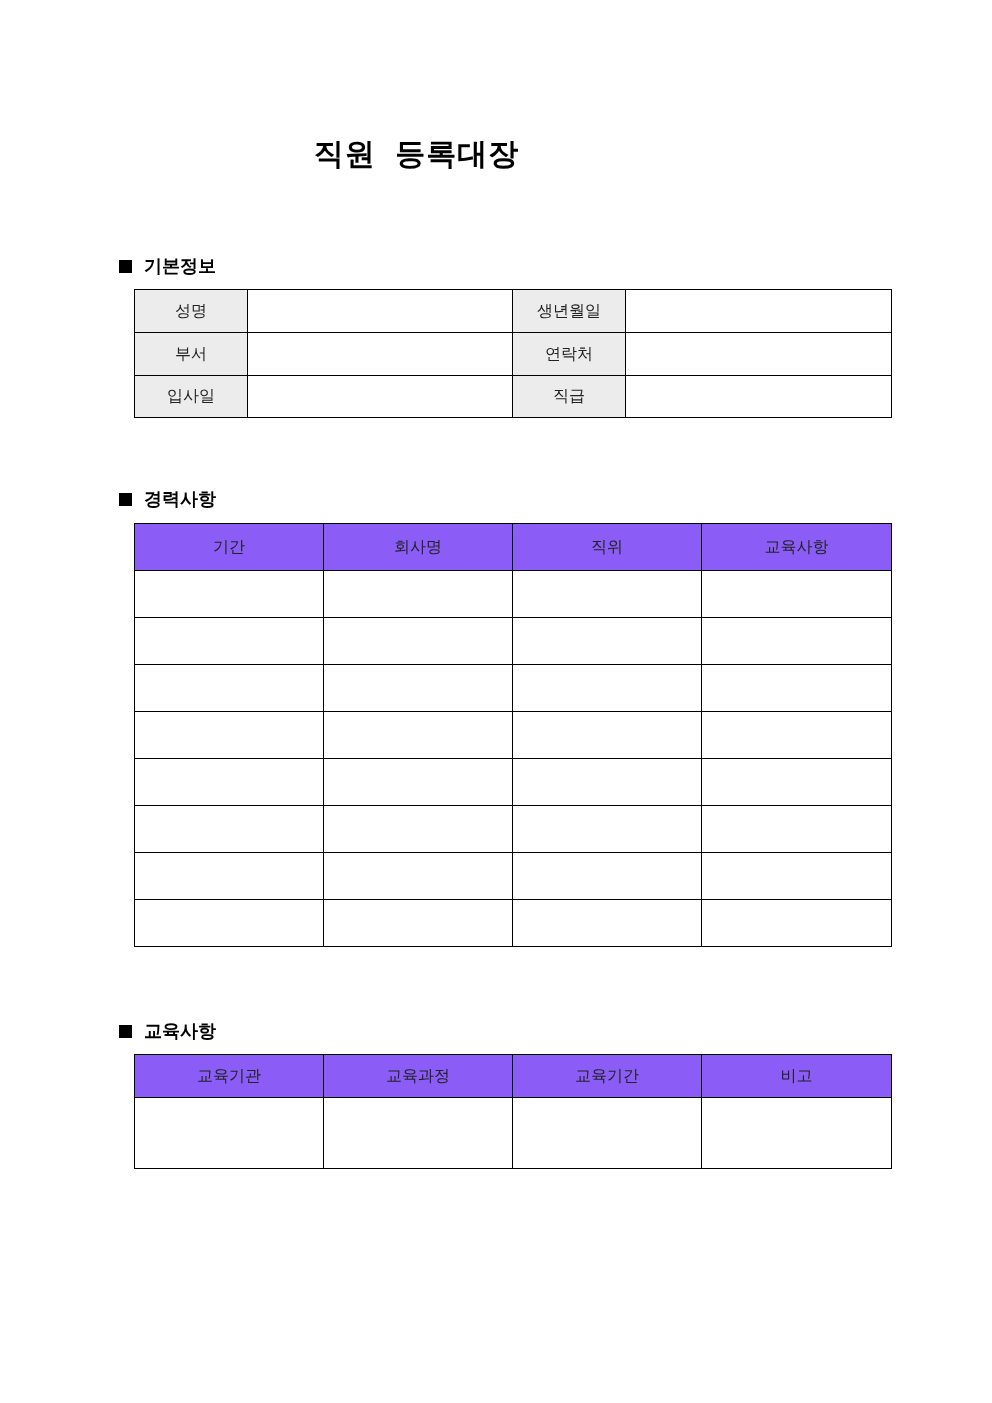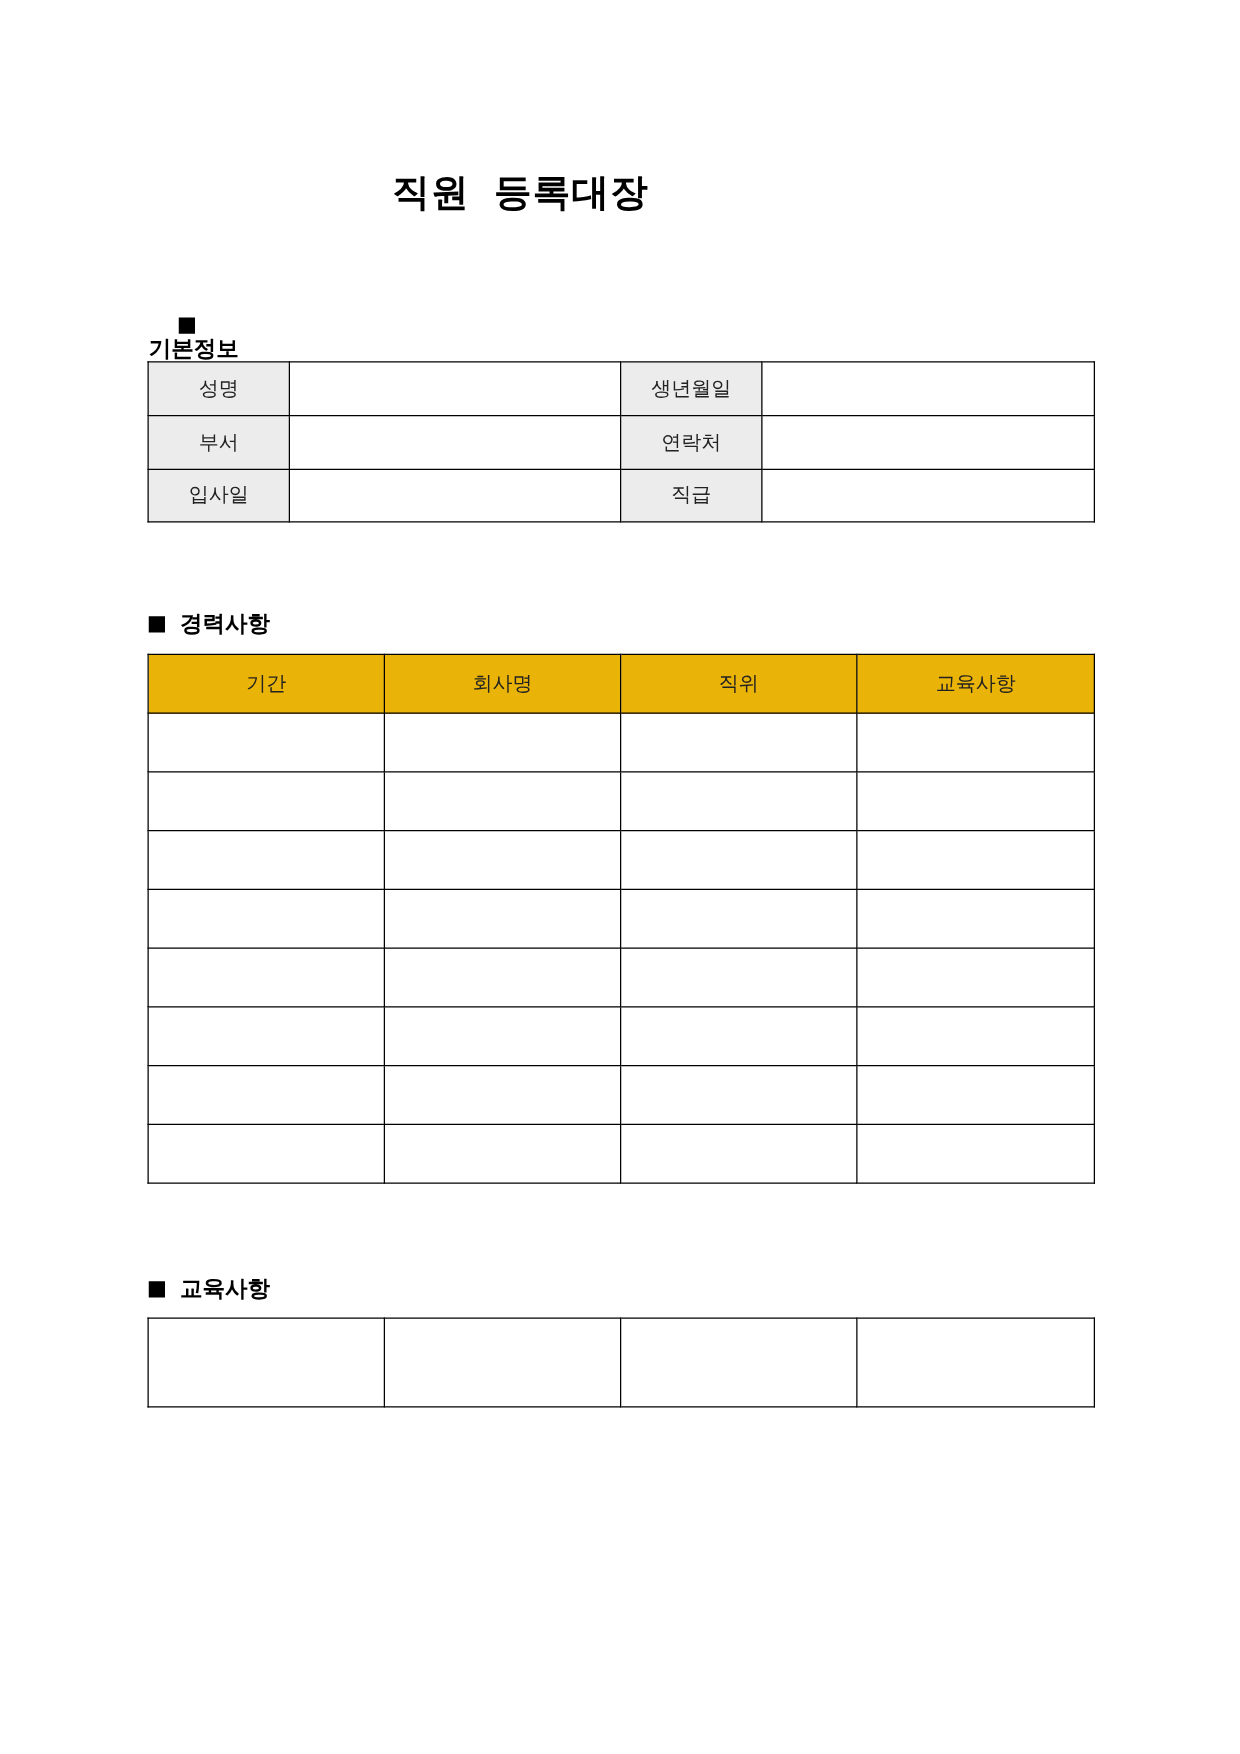--- a/index.html
+++ b/index.html
@@ -1,30 +1,30 @@
 <!DOCTYPE html>
 <html><head>
   <meta charset="utf-8">
   <style>
     html, body { margin: 0; padding: 0; background: #ffffff; }
     body { width: 992px; height: 1403px; position: relative; font-family: "DejaVu Sans", "Liberation Sans", sans-serif; color: #000; }
     .title { position: absolute; left: 0; top: 134px; width: 833px; text-align: center; font-size: 30px; font-weight: bold; letter-spacing: 1px; word-spacing: 8px; }
     .section-title { position: absolute; left: 119px; font-size: 18px; font-weight: bold; display: flex; align-items: center; }
     .section-title .sq { display: inline-block; width: 13px; height: 13px; background: #000; margin-right: 12px; }
-    table { position: absolute; left: 118px; border-collapse: collapse; table-layout: fixed; }
+    table { position: absolute; left: 134px; border-collapse: collapse; table-layout: fixed; }
     td, th { border: 1.5px solid #000; padding: 0; text-align: center; vertical-align: middle; font-size: 16px; font-weight: normal; color: #222; }
     .lbl { background: #ececec; }
-    th { background: #eab308; margin-top: 45px; }
+    th { background: #8b5cf6; margin-top: 45px; }
   </style>
 </head>
 <body>
 
 <div class="title">직원 등록대장</div>
 
-<div class="section-title" style="top:254px;flex-direction:column;">
+<div class="section-title" style="top:254px;">
   <span class="sq"></span>
   <span>기본정보</span>
 </div>
 <table style="top:289px; width:757px;">
   <colgroup>
       <col style="width:113px">
       <col style="width:265px">
       <col style="width:113px">
       <col style="width:266px">
     </colgroup>
@@ -124,20 +124,26 @@
   <span>교육사항</span>
 </div>
 <table style="top:1054px; width:757px;">
   <colgroup>
       <col style="width:189px">
       <col style="width:189px">
       <col style="width:189px">
       <col style="width:190px">
     </colgroup>
   <tbody>
+      <tr style="height:43px">
+    <th>교육기관</th>
+    <th>교육과정</th>
+    <th>교육기간</th>
+    <th>비고</th>
+  </tr>
   <tr style="height:71px">
     <td></td>
     <td></td>
     <td></td>
     <td></td>
   </tr>
 </tbody>
   </table>
 
 </body></html>

